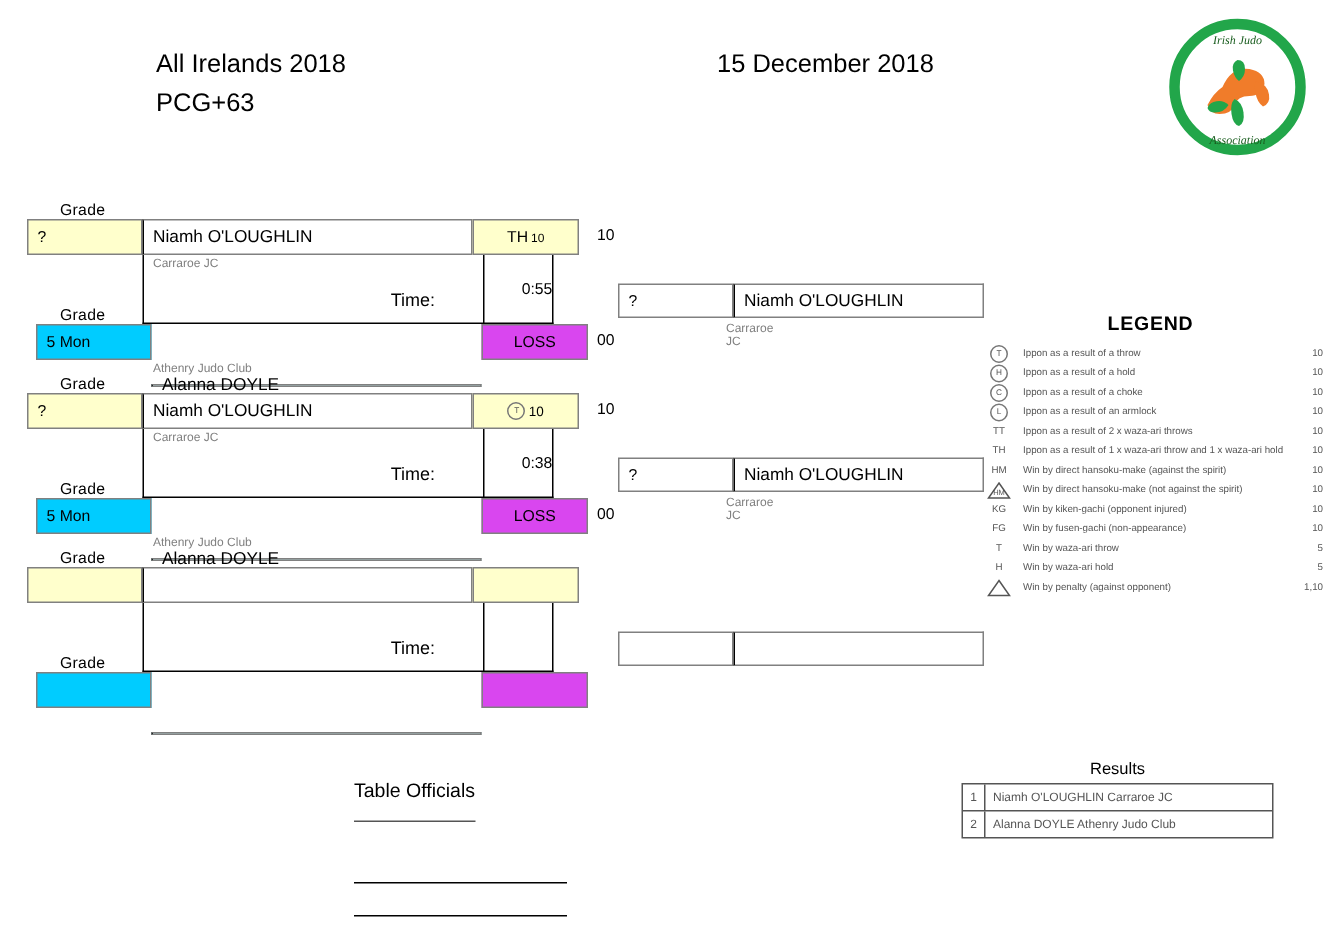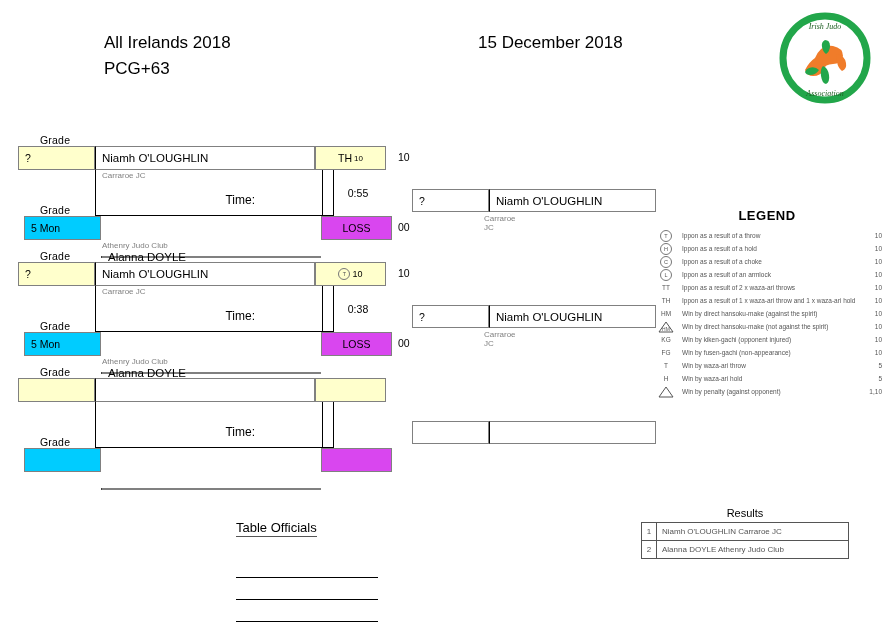--- a/index.html
+++ b/index.html
@@ -46,21 +46,21 @@
   .y-name{background:#ffffff;}
   .y-score{background:#ffffcc;}
   .b-grade{background:#00ccff;}
   .b-name{background:#ccffff;margin-top:40px;}
   .b-score{background:#d946ef;}
 
   .club{position:absolute;left:84px;font-size:8px;color:#808080;white-space:nowrap;}
   .club.top{top:25px;}
   .club.bot{top:95px;}
 
-  .mid-box{position:absolute;left:77px;top:24px;width:239px;height:46px;
+  .mid-box{position:absolute;left:77px;top:24px;width:274px;height:46px;
            border:1px solid #000;border-top:none;box-sizing:border-box;
            display:flex;align-items:flex-end;}
   .time-lbl{position:absolute;right:78px;bottom:8px;font-size:12px;}
   .time-val{position:absolute;left:226px;top:0;width:71px;height:46px;
             border-left:1px solid #000;box-sizing:border-box;
             display:flex;align-items:center;justify-content:center;font-size:10.5px;}
 
   
   .winner{position:absolute;left:394px;top:43px;width:244px;height:23px;display:flex;}
   .w-grade{width:77px;box-sizing:border-box;border:1px solid #808080;
@@ -78,21 +78,21 @@
   .lg-val{width:26px;text-align:right;flex:none;}
   .circ{width:10px;height:10px;border:1px solid #777;border-radius:50%;
         display:flex;align-items:center;justify-content:center;font-size:5.5px;color:#555;}
   .tri{position:relative;width:16px;height:12px;display:flex;align-items:flex-end;justify-content:center;}
   .tri svg{position:absolute;left:0;top:0;}
   .tri span{position:relative;font-size:5px;color:#555;padding-bottom:1px;}
   .txtsym{font-size:6.5px;color:#555;}
 
   
   .sig{position:absolute;}
-  .sig-title{font-size:13px;border-bottom:1px solid #555;padding-bottom:1px;display:inline-block;}
+  .sig-title{font-size:13px;border-bottom:1px solid #555;padding-bottom:13px;display:inline-block;}
   .sig-line{width:142px;border-bottom:1px solid #000;height:21px;}
 
   
   .results{position:absolute;left:641px;top:507px;width:208px;}
   .res-title{text-align:center;font-size:11px;margin-bottom:3px;}
   .res-table{border:1px solid #555;box-sizing:border-box;}
   .res-row{display:flex;height:17px;align-items:center;border-bottom:1px solid #555;}
   .res-row:last-child{border-bottom:none;}
   .res-pos{width:14px;text-align:center;font-size:8px;color:#555;
            border-right:1px solid #555;height:100%;display:flex;align-items:center;justify-content:center;flex:none;}

